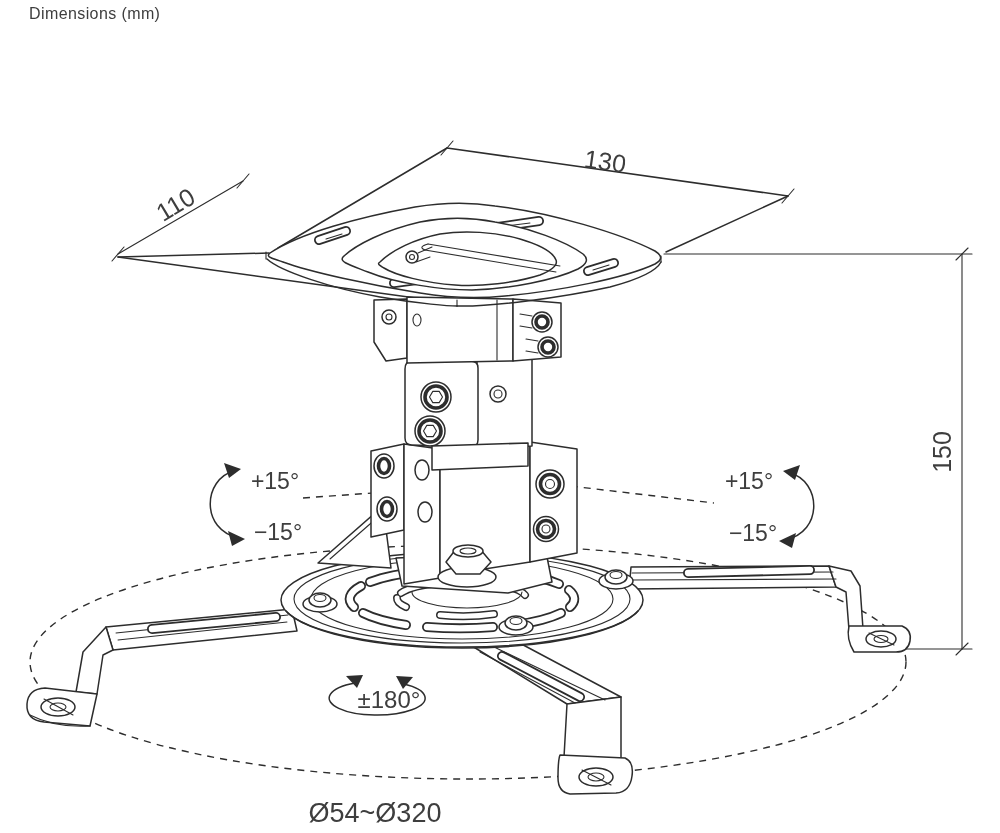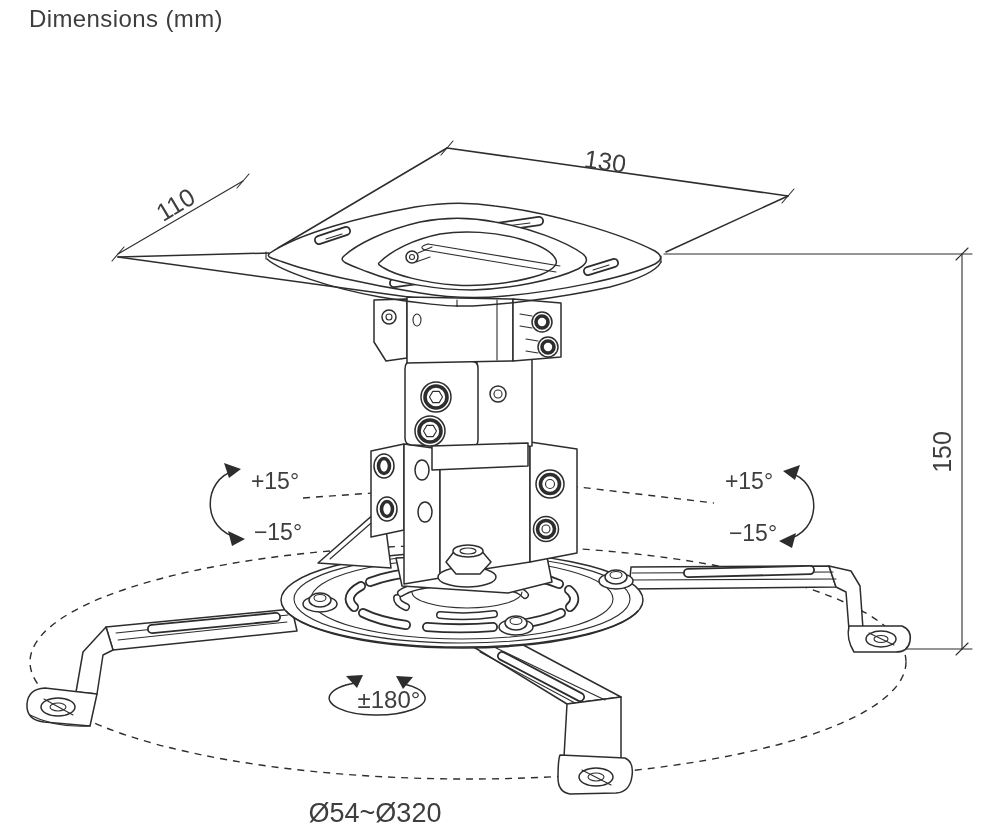--- a/index.html
+++ b/index.html
@@ -1,19 +1,19 @@
 <!DOCTYPE html>
 <html style="--ink: #2d2d2d; --tx: #3e3e3e; --bg: #ffffff;"><head>
 <meta charset="utf-8">
 <style>
   :root{ --ink:#2d2d2d; --tx:#3e3e3e; --bg:#ffffff; }
   html,body{margin:0;padding:0;background:var(--bg);}
   .stage{position:relative;width:1000px;height:833px;background:var(--bg);overflow:hidden;
          font-family:"Liberation Sans",sans-serif;}
-  .page-title{position:absolute;left:29px;top:5px;font-size:24px;font-weight:500;
+  .page-title{position:absolute;left:29px;top:5px;font-size:16px;font-weight:500;
               color:var(--tx);letter-spacing:.4px;}
   svg{position:absolute;left:0;top:0;}
   .ln{fill:none;stroke:var(--ink);stroke-width:1.5;stroke-linejoin:round;stroke-linecap:round;}
   .th{fill:none;stroke:var(--ink);stroke-width:1.1;stroke-linejoin:round;stroke-linecap:round;}
   .fw{fill:#fff;stroke:var(--ink);stroke-width:1.5;stroke-linejoin:round;}
   .thk{fill:none;stroke:var(--ink);stroke-width:3.6;}
   .slotB{fill:none;stroke:var(--ink);stroke-width:10;stroke-linecap:round;}
   .slotW{fill:none;stroke:#fff;stroke-width:6.4;stroke-linecap:round;}
   .slotB2{fill:none;stroke:var(--ink);stroke-width:8;stroke-linecap:round;}
   .slotW2{fill:none;stroke:#fff;stroke-width:5;stroke-linecap:round;}

